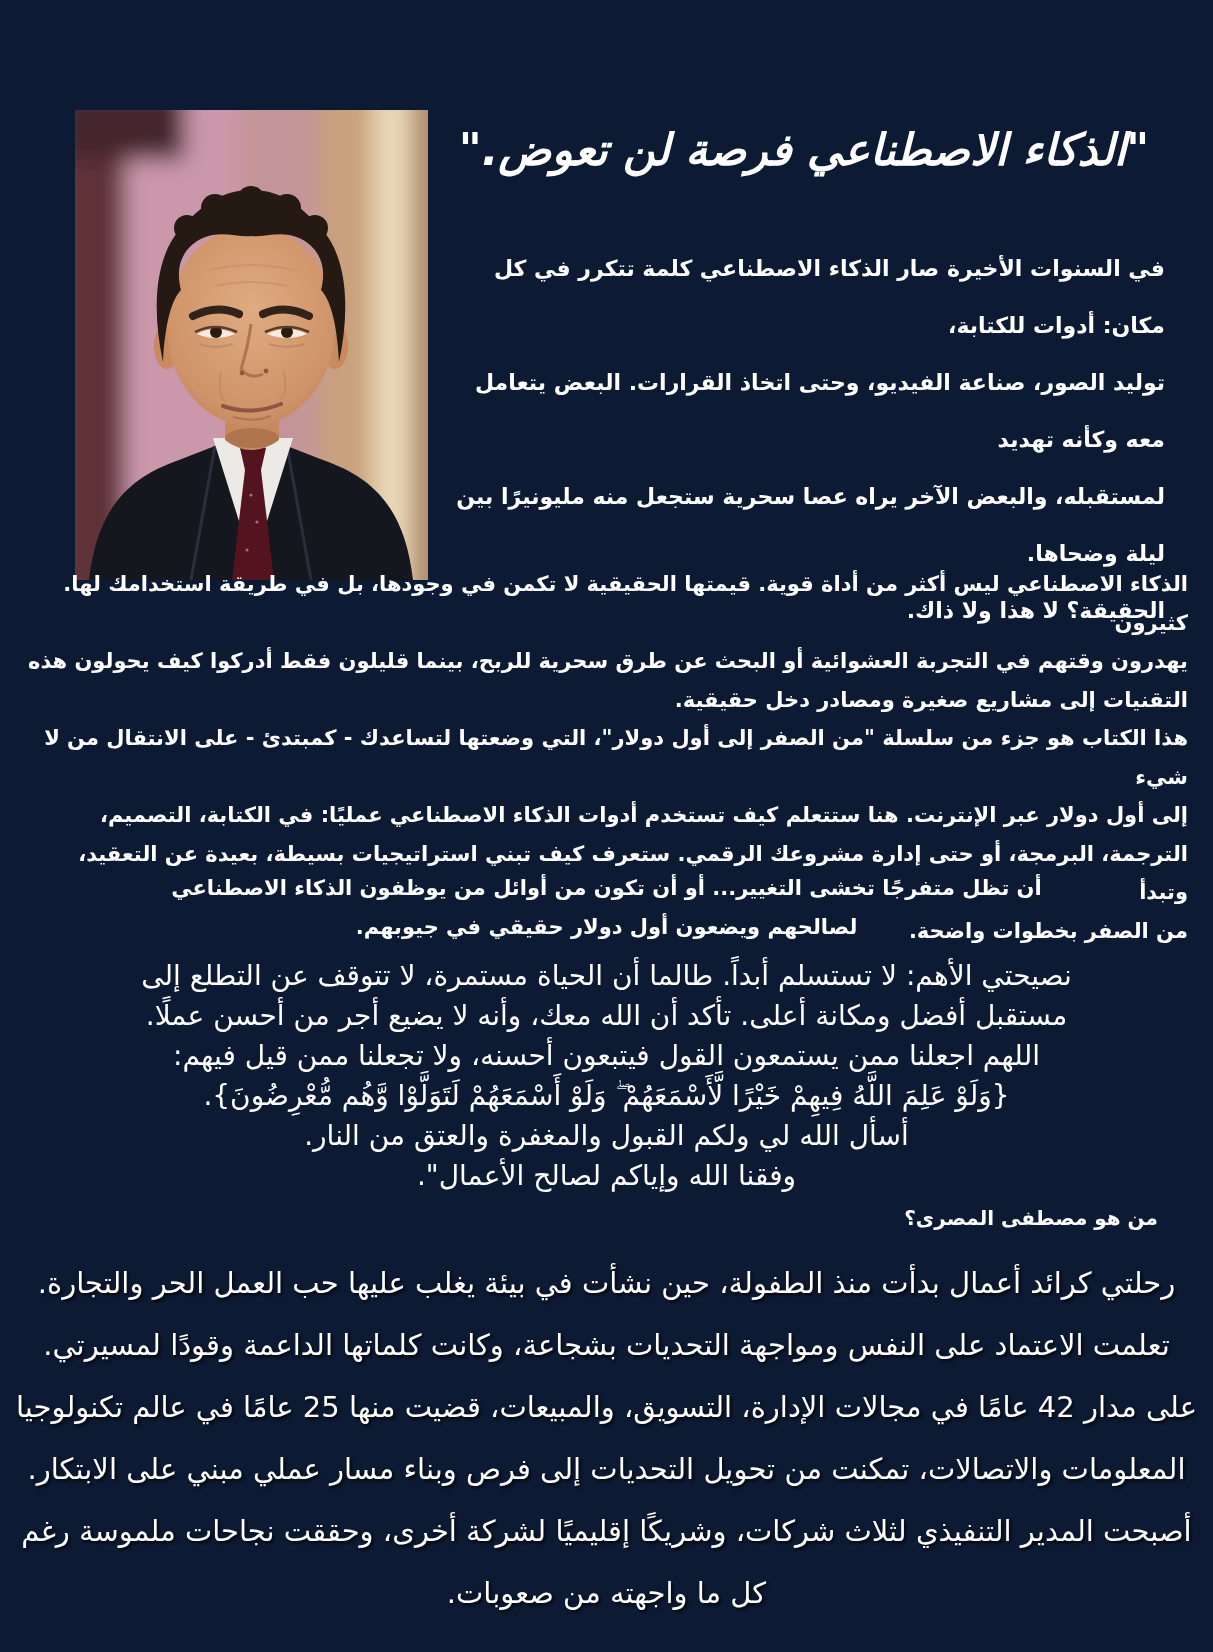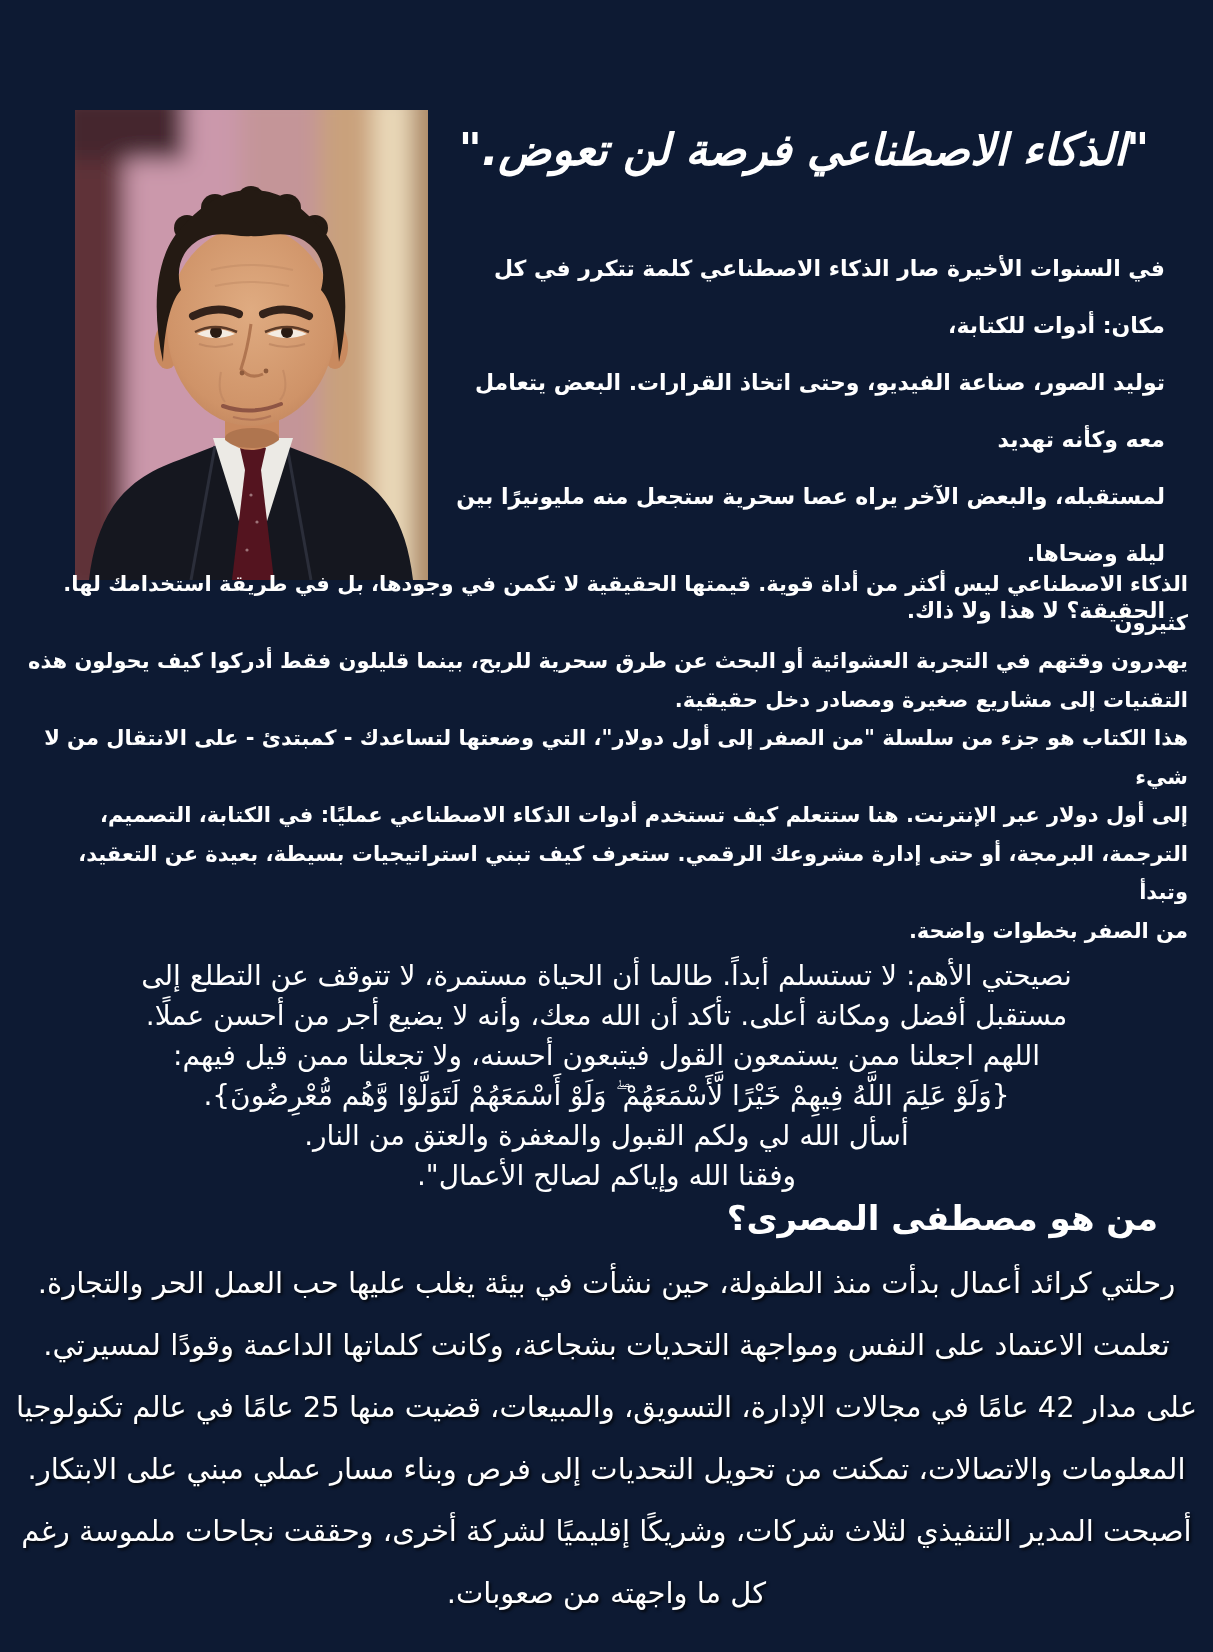--- a/index.html
+++ b/index.html
@@ -36,21 +36,21 @@
   .choice {
     position:absolute; top:869px; left:25px; right:25px;
     font-size:21px; font-weight:bold; line-height:38.5px; text-align:center;
   }
   .advice {
     position:absolute; top:956px; left:25px; right:25px;
     font-size:28px; font-weight:normal; line-height:40px; text-align:center;
   }
   .about-heading {
     position:absolute; top:1196px; right:55px; left:25px;
-    text-align:right; font-size:34px; font-weight:bold; line-height:44px;
+    text-align:right; font-size:20px; font-weight:bold; line-height:44px;
   }
   .bio {
     position:absolute; top:1252px; left:15px; right:15px;
     text-align:center; font-size:29px; font-weight:normal; line-height:62px;
     text-shadow:2px 2px 3px rgba(0,0,0,0.75);
   }
 </style>
 </head>
 <body>
 
@@ -154,20 +154,22 @@
   <div class="main">
     <p class="prelines">الذكاء الاصطناعي ليس أكثر من أداة قوية. قيمتها الحقيقية لا تكمن في وجودها، بل في طريقة استخدامك لها. كثيرون
 يهدرون وقتهم في التجربة العشوائية أو البحث عن طرق سحرية للربح، بينما قليلون فقط أدركوا كيف يحولون هذه
 التقنيات إلى مشاريع صغيرة ومصادر دخل حقيقية.</p>
     <p class="prelines">هذا الكتاب هو جزء من سلسلة "من الصفر إلى أول دولار"، التي وضعتها لتساعدك - كمبتدئ - على الانتقال من لا شيء
 إلى أول دولار عبر الإنترنت. هنا ستتعلم كيف تستخدم أدوات الذكاء الاصطناعي عمليًا: في الكتابة، التصميم،
 الترجمة، البرمجة، أو حتى إدارة مشروعك الرقمي. ستعرف كيف تبني استراتيجيات بسيطة، بعيدة عن التعقيد، وتبدأ
 من الصفر بخطوات واضحة.</p>
   </div>
 
+  <div class="choice prelines">أن تظل متفرجًا تخشى التغيير... أو أن تكون من أوائل من يوظفون الذكاء الاصطناعي
+لصالحهم ويضعون أول دولار حقيقي في جيوبهم.</div>
 
   <div class="advice prelines">نصيحتي الأهم: لا تستسلم أبداً. طالما أن الحياة مستمرة، لا تتوقف عن التطلع إلى
 مستقبل أفضل ومكانة أعلى. تأكد أن الله معك، وأنه لا يضيع أجر من أحسن عملًا.
 اللهم اجعلنا ممن يستمعون القول فيتبعون أحسنه، ولا تجعلنا ممن قيل فيهم:
 {وَلَوْ عَلِمَ اللَّهُ فِيهِمْ خَيْرًا لَّأَسْمَعَهُمْ ۖ وَلَوْ أَسْمَعَهُمْ لَتَوَلَّوْا وَّهُم مُّعْرِضُونَ}.
 أسأل الله لي ولكم القبول والمغفرة والعتق من النار.
 وفقنا الله وإياكم لصالح الأعمال".</div>
 
   <h2 class="about-heading">من هو مصطفى المصرى؟</h2>
 

